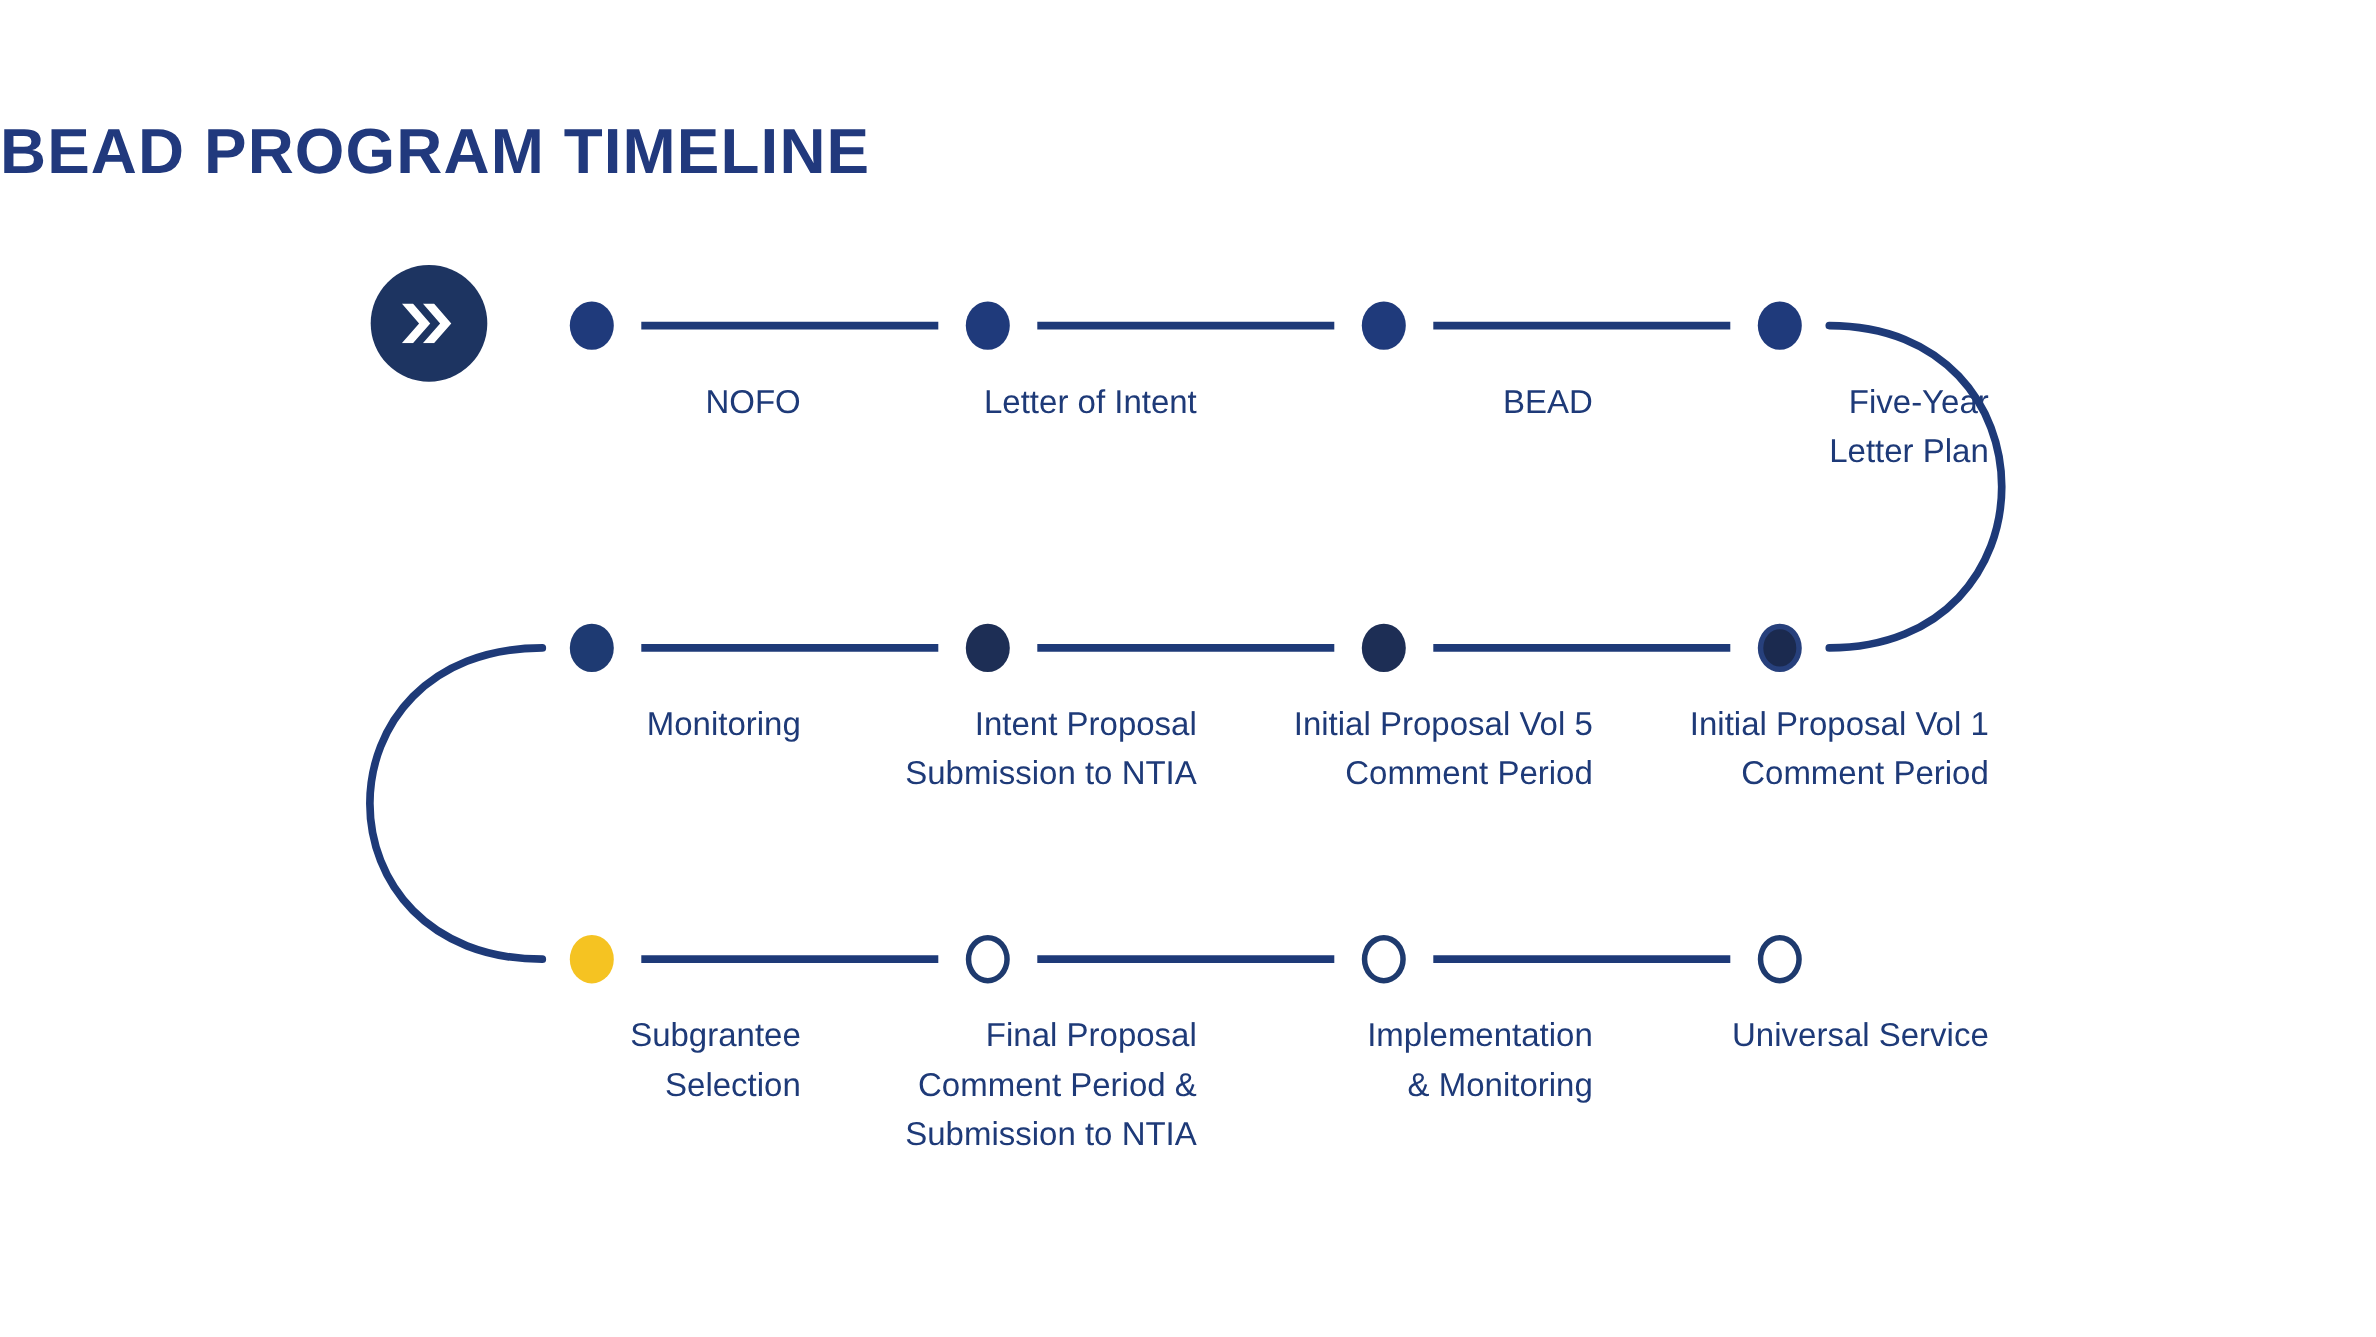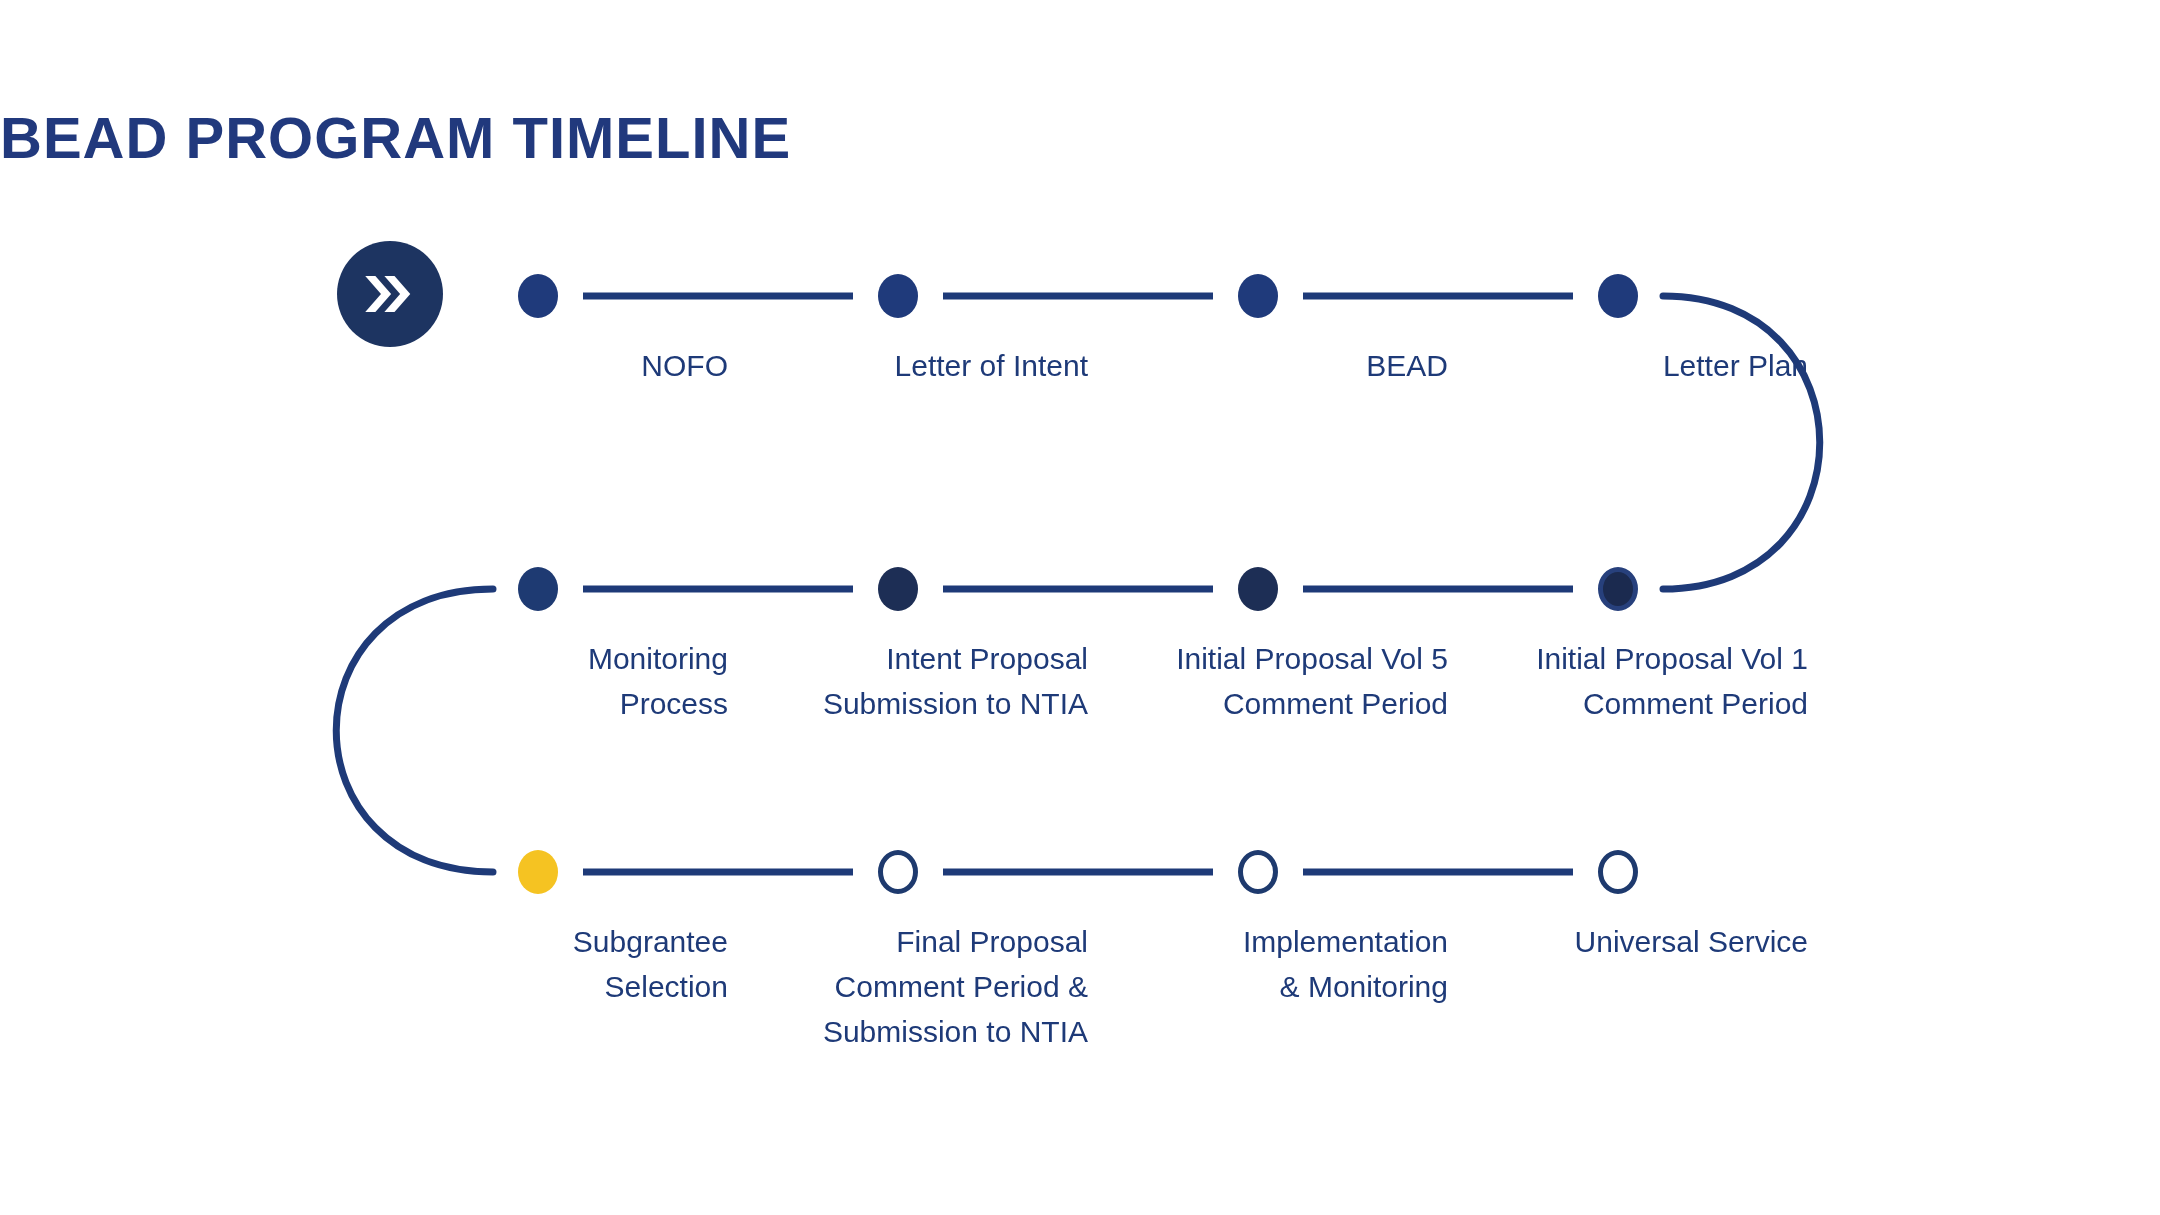--- a/index.html
+++ b/index.html
@@ -126,29 +126,29 @@
   </div>
   <div class="node" style="left:1258px;top:296px;">
     <div class="dot" style="background: rgb(31, 58, 123);"></div>
     <div class="label">
       <span>BEAD</span>
     </div>
   </div>
   <div class="node" style="left:1618px;top:296px;">
     <div class="dot" style="background: rgb(31, 58, 123);"></div>
     <div class="label">
+      <span>Five-Year</span>
       <span>Letter Plan</span>
     </div>
   </div>
 
   <div class="node" style="left:538px;top:589px;">
     <div class="dot" style="background: rgb(30, 58, 114);"></div>
     <div class="label">
       <span>Monitoring</span>
-      <span>Process</span>
     </div>
   </div>
   <div class="node" style="left:898px;top:589px;">
     <div class="dot" style="background: rgb(29, 46, 85);"></div>
     <div class="label">
       <span>Intent Proposal</span>
       <span>Submission to NTIA</span>
     </div>
   </div>
   <div class="node" style="left:1258px;top:589px;">

